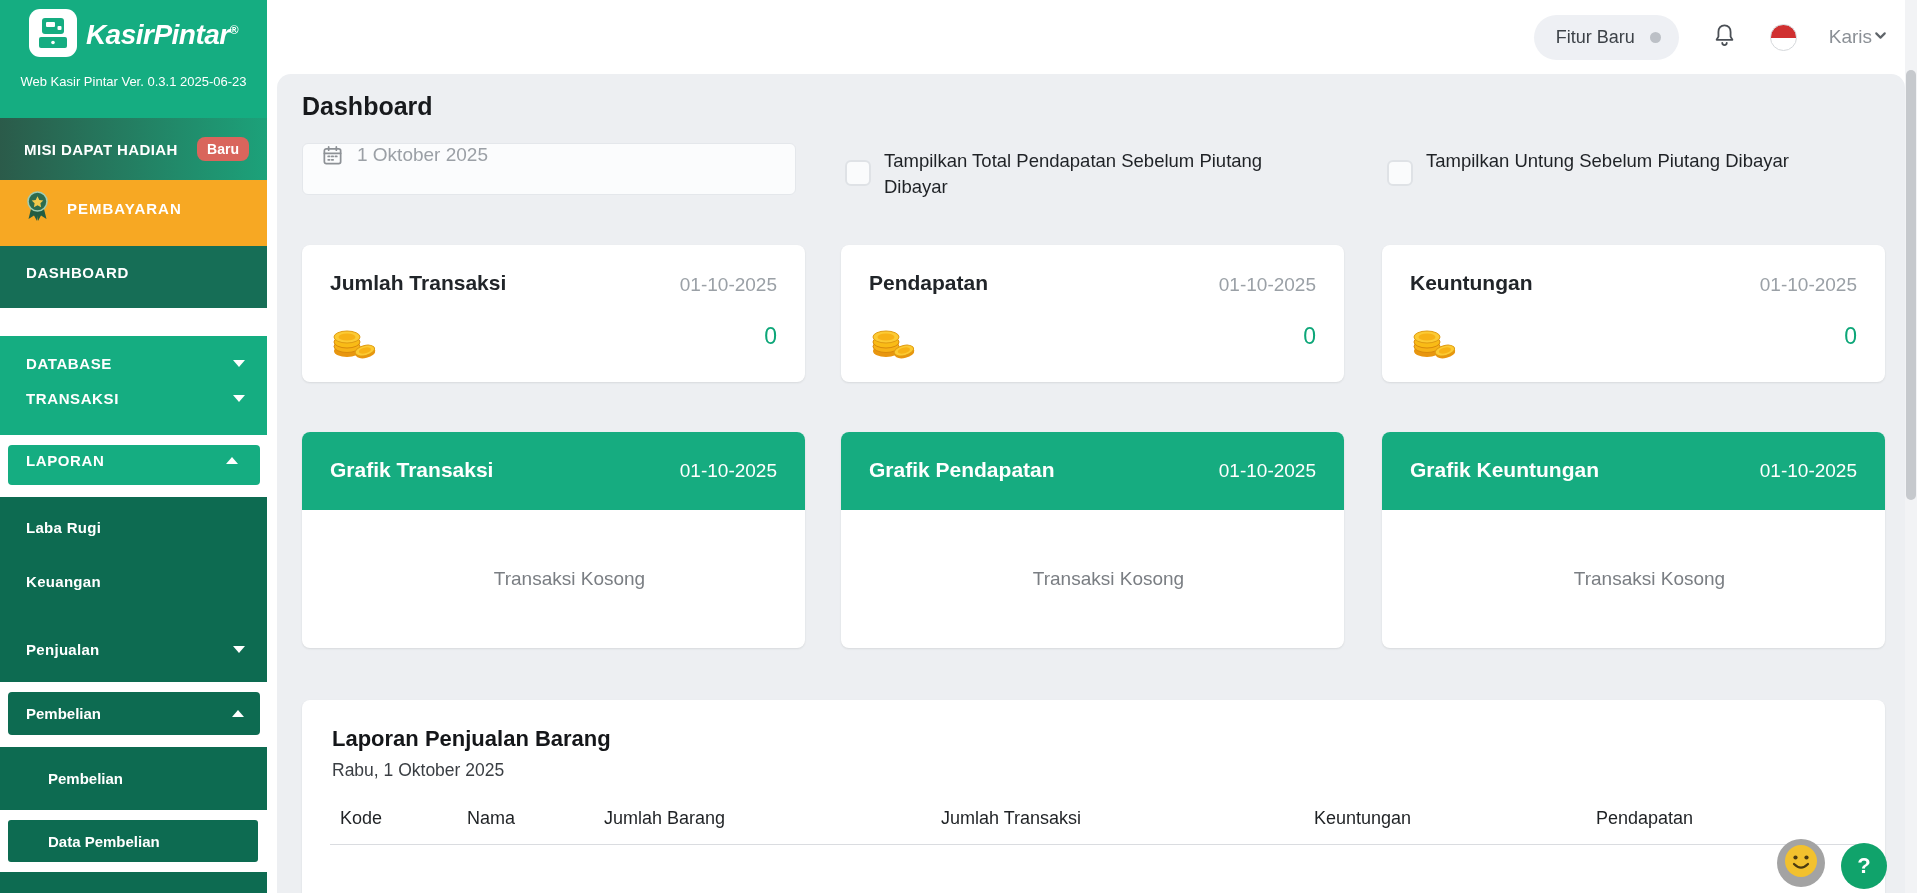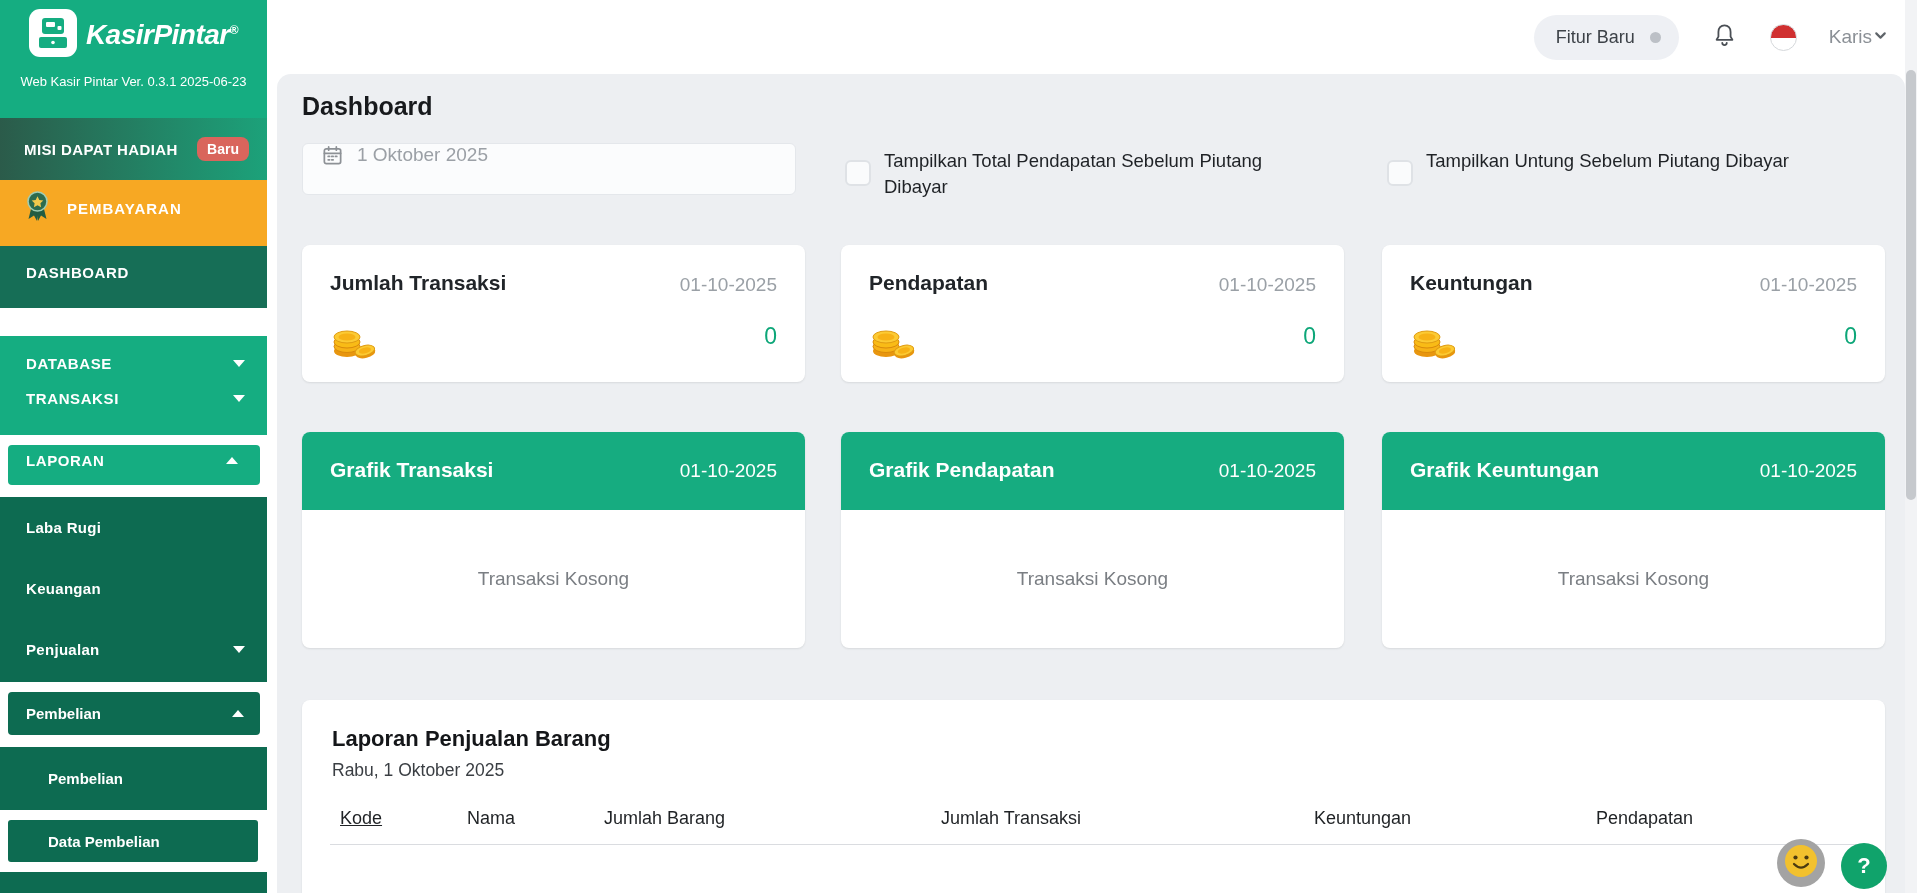--- a/index.html
+++ b/index.html
@@ -71,21 +71,21 @@
   .stat-card { top:245px; height:137px; }
   .stat-title { position:absolute; left:28px; top:26px; font-size:21px; font-weight:600; color:#212529; }
   .stat-date { position:absolute; right:28px; top:29px; font-size:19px; color:#9AA0A6; }
   .stat-icon { position:absolute; left:28px; top:74px; }
   .stat-value { position:absolute; right:28px; top:78px; font-size:23px; color:#0CA678; }
 
   .graph-card { top:432px; height:216px;padding-left:30px; }
   .graph-hdr { position:absolute; left:0; top:0; width:100%; height:78px; background:#16AC80; border-radius:8px 8px 0 0; }
   .graph-title { position:absolute; left:28px; top:26px; font-size:21px; font-weight:600; color:#fff; }
   .graph-date { position:absolute; right:28px; top:28px; font-size:19px; color:#fff; }
-  .graph-body { position:absolute; left:0; top:78px; width:100%; height:138px; display:flex; align-items:center; justify-content:center;border-radius:18px; }
+  .graph-body { position:absolute; left:16px; top:78px; width:100%; height:138px; display:flex; align-items:center; justify-content:center;border-radius:18px; }
   .graph-empty { color:#7A7E83; font-size:19px; }
 
   .report-panel { position:absolute; left:302px; top:700px; width:1583px; height:260px; background:#fff; border-radius:8px;
                   box-shadow:0 1px 2px rgba(60,64,67,.12); }
   .report-title { position:absolute; left:30px; top:26px; font-size:22px; font-weight:700; color:#141619; }
   .report-subtitle { position:absolute; left:30px; top:60px; font-size:17.5px; color:#3A3E43; }
   .col-h { position:absolute; top:108px; font-size:18px; font-weight:500; color:#1F2225; }
   .report-divider { position:absolute; left:28px; right:28px; top:144px; height:1px; background:#DADCE0; }
 
   
@@ -158,21 +158,21 @@
     <div class="side-item laporan-item">
       <span>LAPORAN</span>
       <span class="spacer"></span>
       <span class="caret-up"></span>
     </div>
 
     <div class="submenu-panel">
       <div class="sub-item" style="top:0;">
         <span>Laba Rugi</span>
       </div>
-      <div class="sub-item" style="top:61px;">
+      <div class="sub-item" style="top:54px;">
         <span>Keuangan</span>
       </div>
       <div class="sub-item" style="top:122px;">
         <span>Penjualan</span>
         <span class="spacer"></span>
         <span class="caret-down"></span>
       </div>
     </div>
 
     <div class="pembelian-hdr">
@@ -324,21 +324,21 @@
     <div class="graph-title">Grafik Keuntungan</div>
     <div class="graph-date">01-10-2025</div>
     <div class="graph-body">
         <span class="graph-empty">Transaksi Kosong</span>
       </div>
   </div>
 
   <div class="report-panel">
     <div class="report-title">Laporan Penjualan Barang</div>
     <div class="report-subtitle">Rabu, 1 Oktober 2025</div>
-    <div class="col-h" style="left:38px;text-decoration:underline;">Kode</div>
+    <div class="col-h" style="left:38px;">Kode</div>
     <div class="col-h" style="left:165px;">Nama</div>
     <div class="col-h" style="left:302px;">Jumlah Barang</div>
     <div class="col-h" style="left:639px;">Jumlah Transaksi</div>
     <div class="col-h" style="left:1012px;">Keuntungan</div>
     <div class="col-h" style="left:1294px;">Pendapatan</div>
     <div class="report-divider"></div>
   </div>
 
   <div class="fab-smiley">
     <span>

